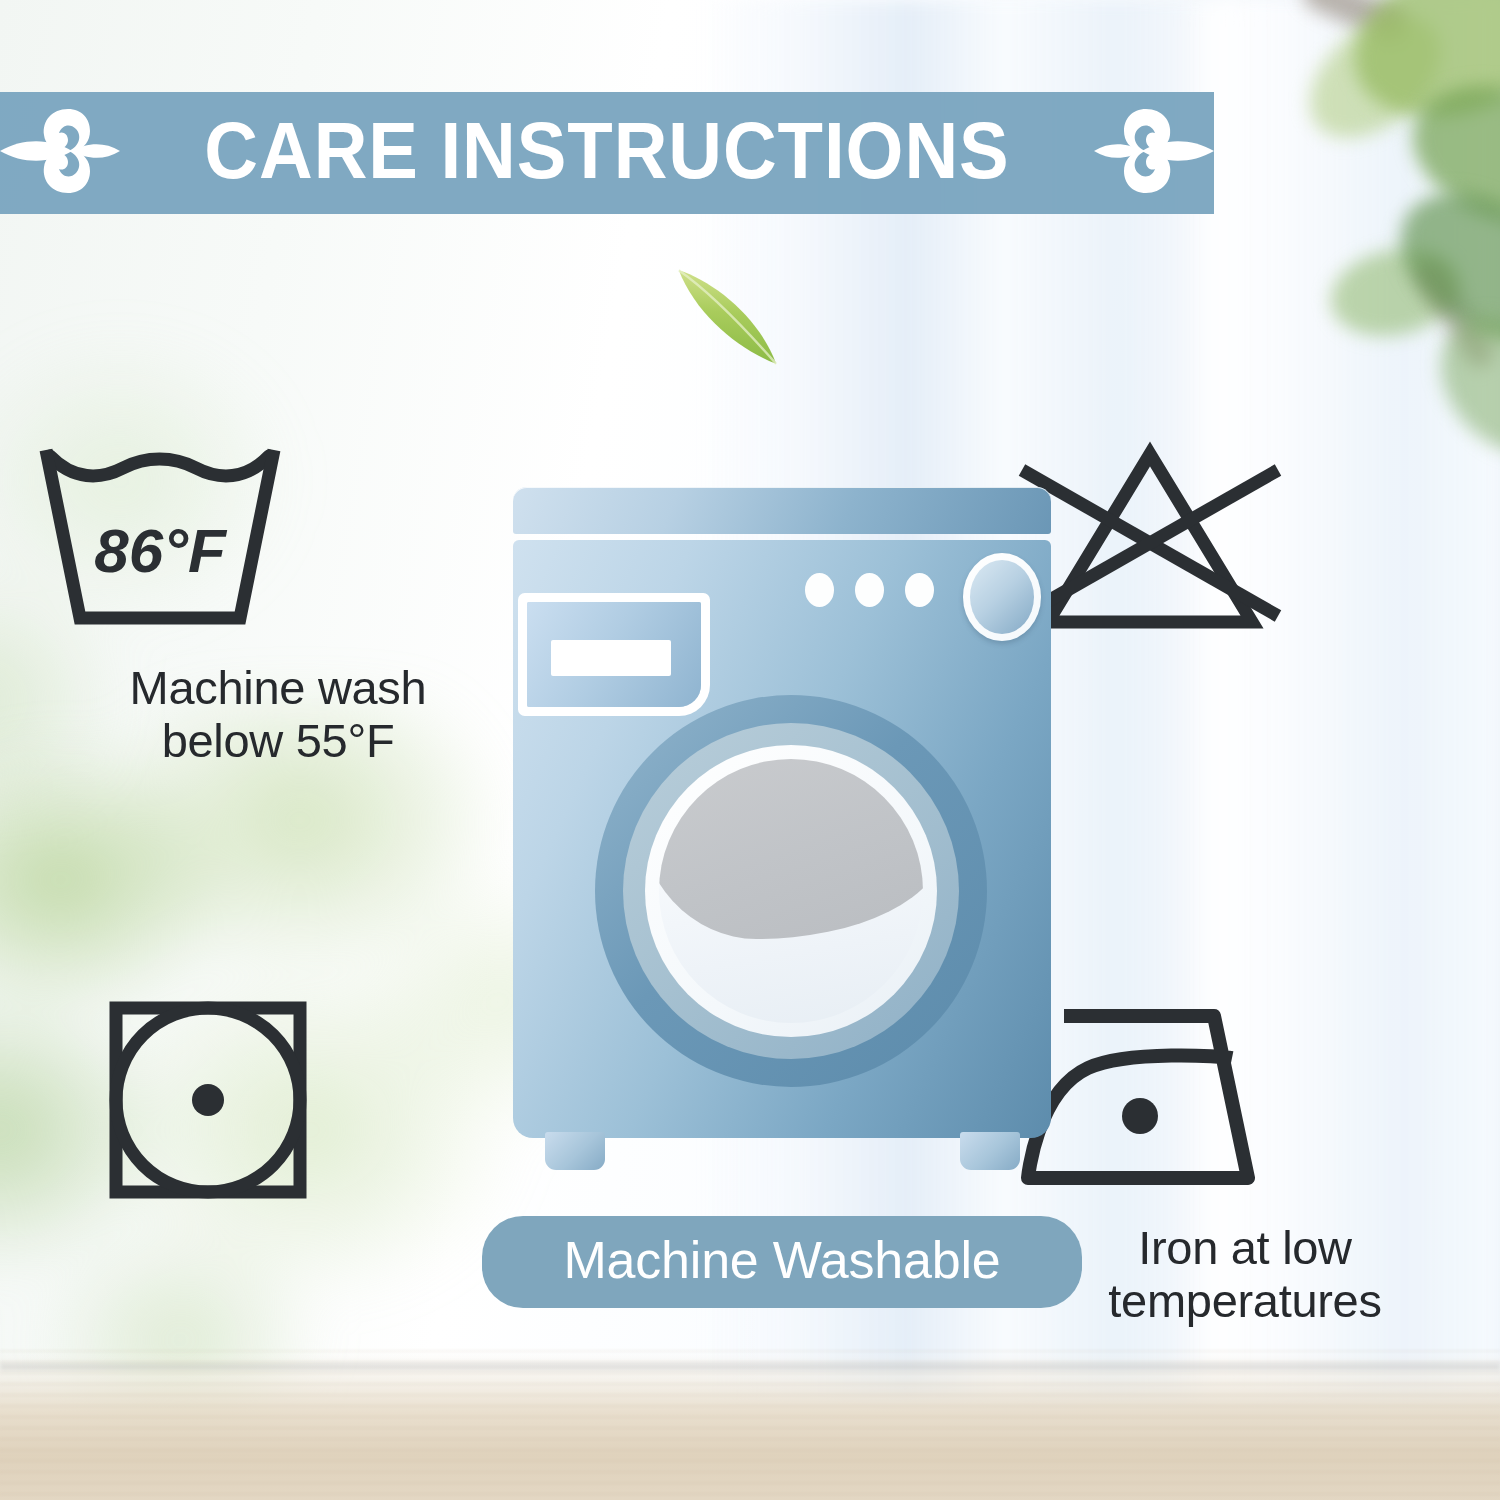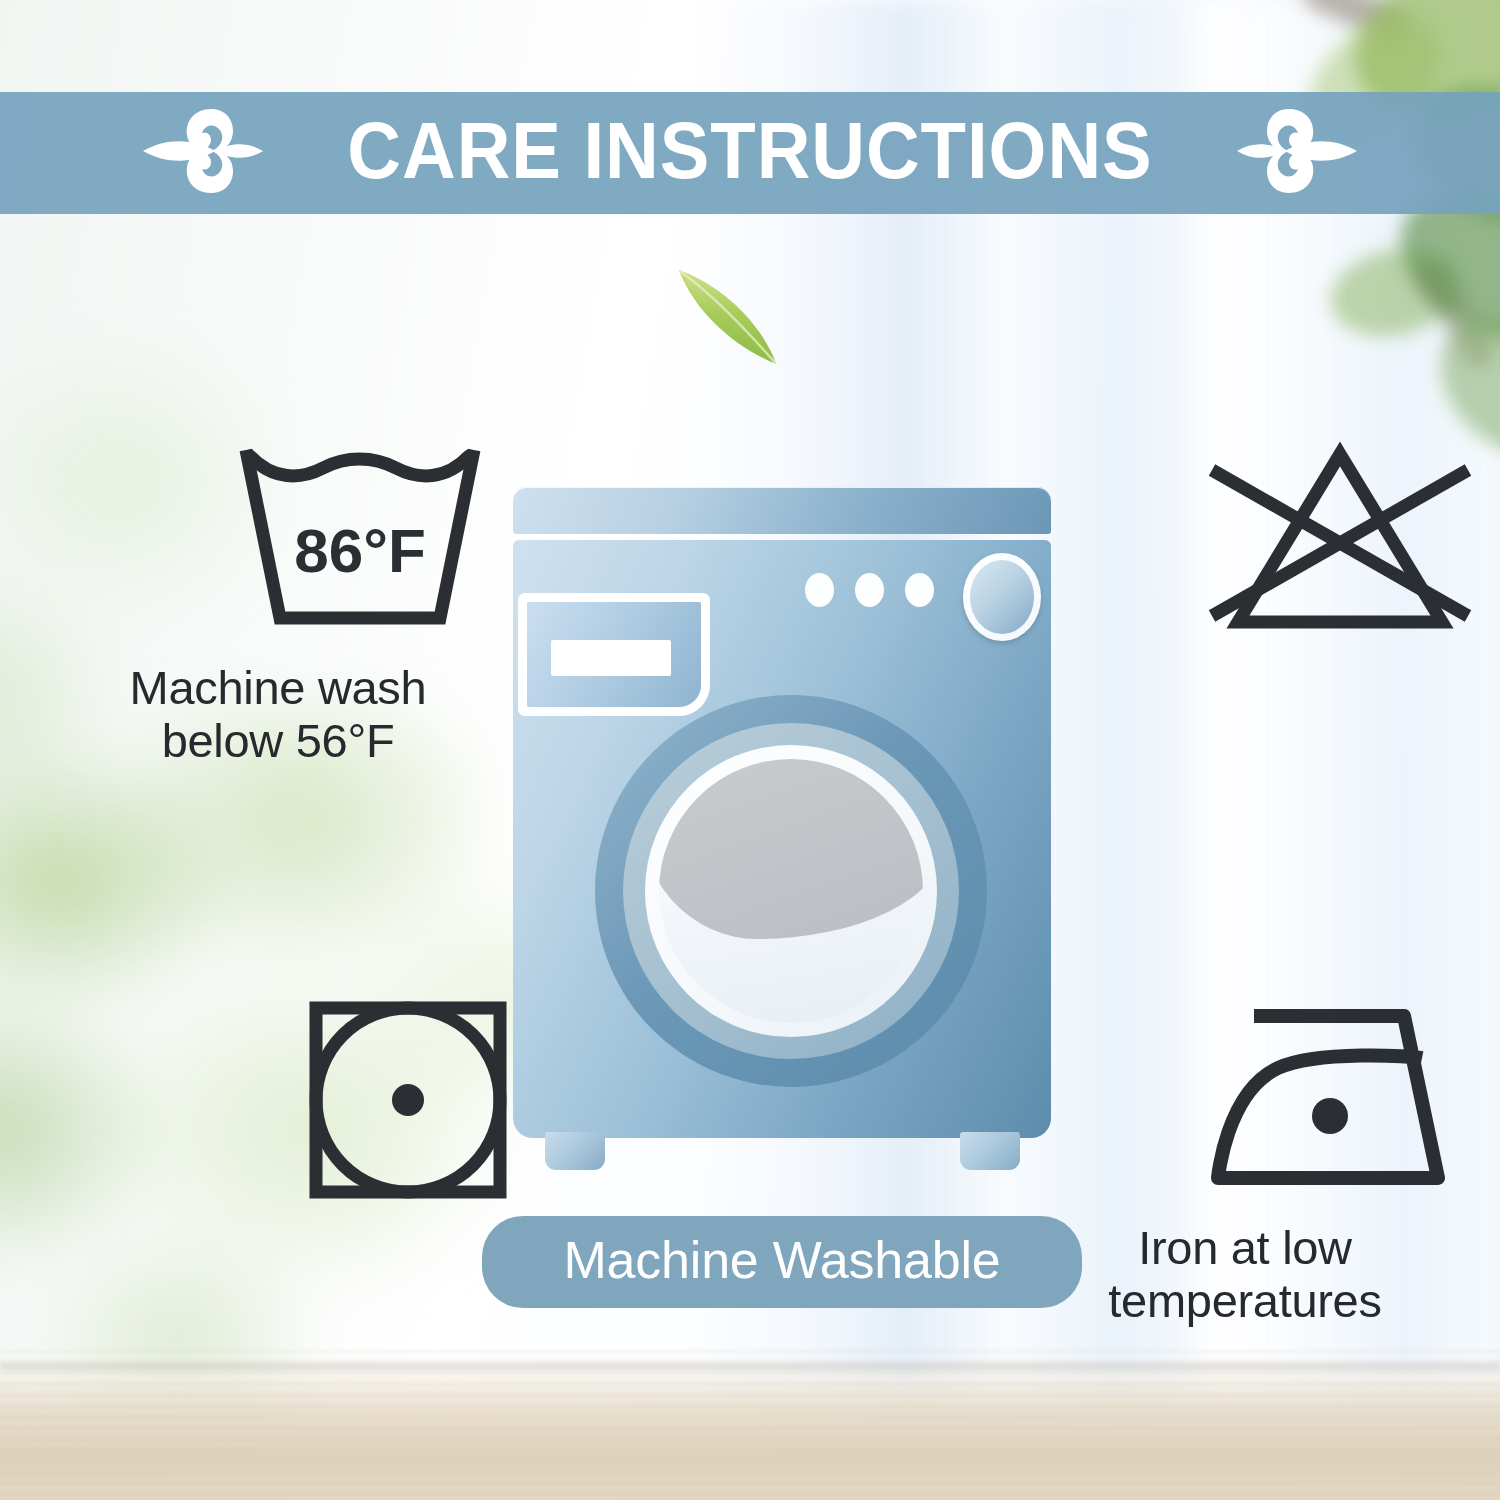--- a/index.html
+++ b/index.html
@@ -93,42 +93,42 @@
     filter:blur(1.4px);
   }
   .bg-table-edge{
     position:absolute; left:0; bottom:128px; width:1500px; height:10px;
     background:linear-gradient(180deg, rgba(150,150,152,.0), rgba(120,122,126,.35), rgba(150,150,152,.0));
     filter:blur(2px);
   }
 
   
   #banner{
-    position:absolute; left:0; top:92px; width:1500px; height:122px;
+    position:absolute; left:0; top:92px; width:1214px; height:122px;
     background:rgba(118,163,189,.93);
     display:flex; align-items:center; justify-content:center;
     z-index:4;
   }
   #banner .orn{ flex:0 0 auto; }
   #banner-title{
     color:#ffffff;
     font-size:80px;
     font-weight:bold;
     letter-spacing:1px;
     font-family:"Liberation Sans Narrow","Liberation Sans",sans-serif;
     transform:scaleX(.93);
     white-space:nowrap;
     margin:0 46px;
     line-height:1;
     padding-bottom:4px;
   }
 
   
   .care-item{ position:absolute; z-index:3; text-align:center; }
-  .care-item .icon-wrap{ display:flex; justify-content:flex-end; align-items:flex-end; }
+  .care-item .icon-wrap{ display:flex; justify-content:flex-start; align-items:flex-end;font-style:italic; }
   .care-label{
     color:#26292d;
     font-size:47px;
     line-height:1.12;
     margin-top:22px;
     white-space:pre-line;
     letter-spacing:-.3px;
   }
 
   #item-wash   { left:28px;   top:440px;  width:500px; }
@@ -283,21 +283,21 @@
 
 <div class="care-item" id="item-wash">
   <div class="icon-wrap">
     <svg width="300" height="200" viewBox="0 0 300 200">
       <path d="M22 16 C 45 40, 72 40, 95 28 C 118 16, 145 16, 168 28 C 191 40, 218 40, 241 16" stroke="#2b2f33" stroke-width="13" fill="none" stroke-linecap="round"></path>
       <path d="M18 10 L 52 178 L 212 178 L 246 10" stroke="#2b2f33" stroke-width="13" fill="none" stroke-linejoin="miter"></path>
       <text x="132" y="132" font-family="Liberation Sans, sans-serif" font-size="62" font-weight="bold" fill="#2b2f33" text-anchor="middle">86°F</text>
     </svg>
   </div>
   <div class="care-label">Machine wash
-below 56°F</div>
+below 55°F</div>
 </div>
 
 <div class="care-item" id="item-bleach">
   <div class="icon-wrap">
     <svg width="300" height="200" viewBox="0 0 300 200">
       <path d="M150 14 L 252 182 L 48 182 Z" stroke="#2b2f33" stroke-width="13" fill="none" stroke-linejoin="miter"></path>
       <line x1="22" y1="30" x2="278" y2="176" stroke="#2b2f33" stroke-width="13" stroke-linecap="butt"></line>
       <line x1="278" y1="30" x2="22" y2="176" stroke="#2b2f33" stroke-width="13" stroke-linecap="butt"></line>
     </svg>
   </div>

